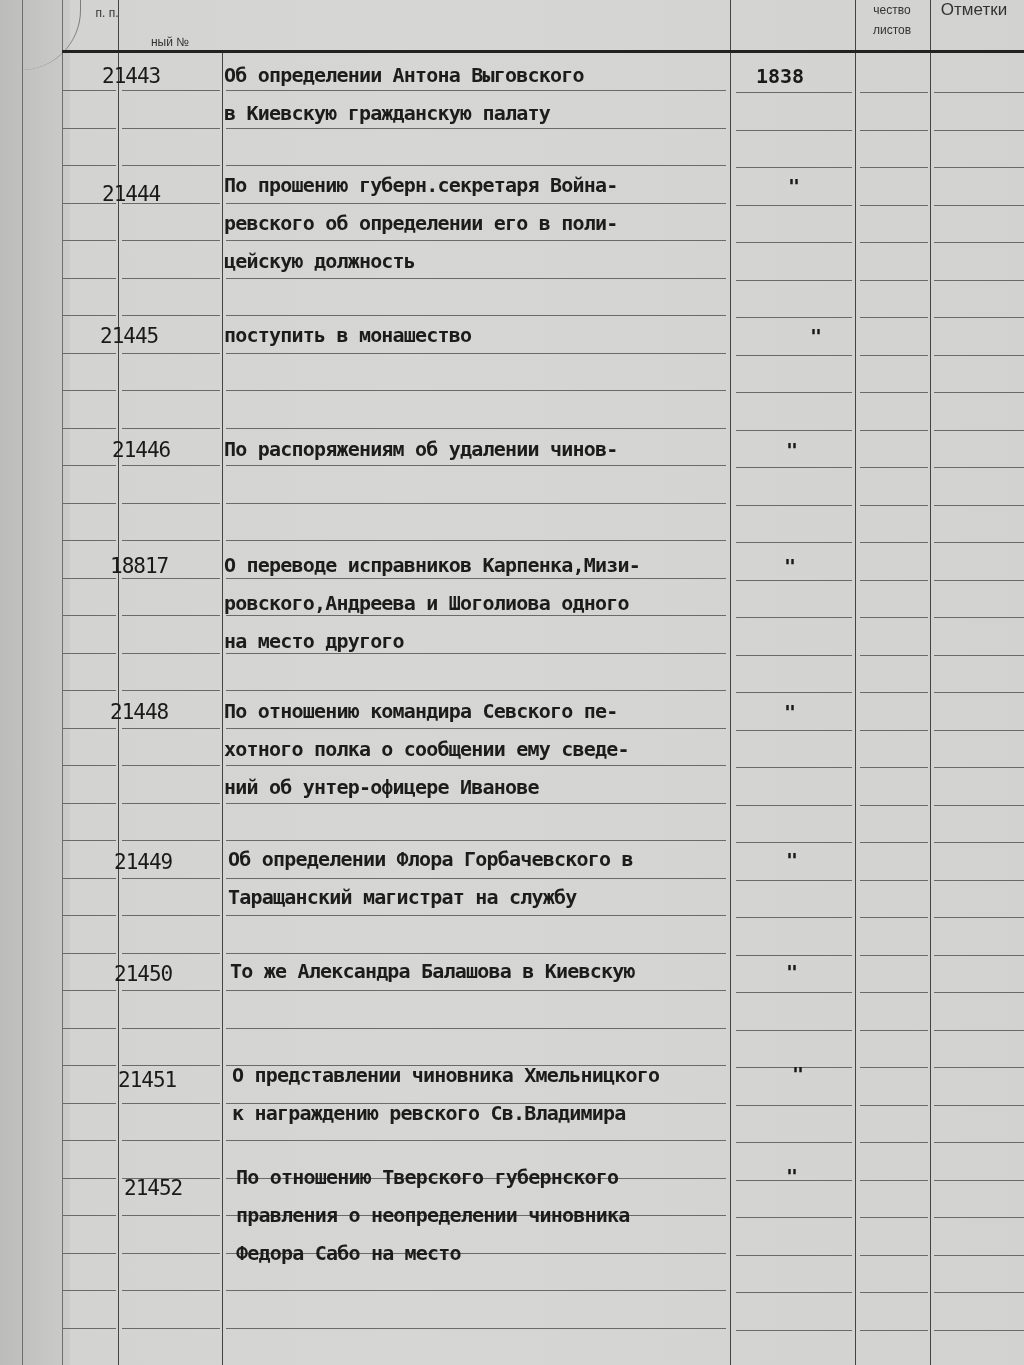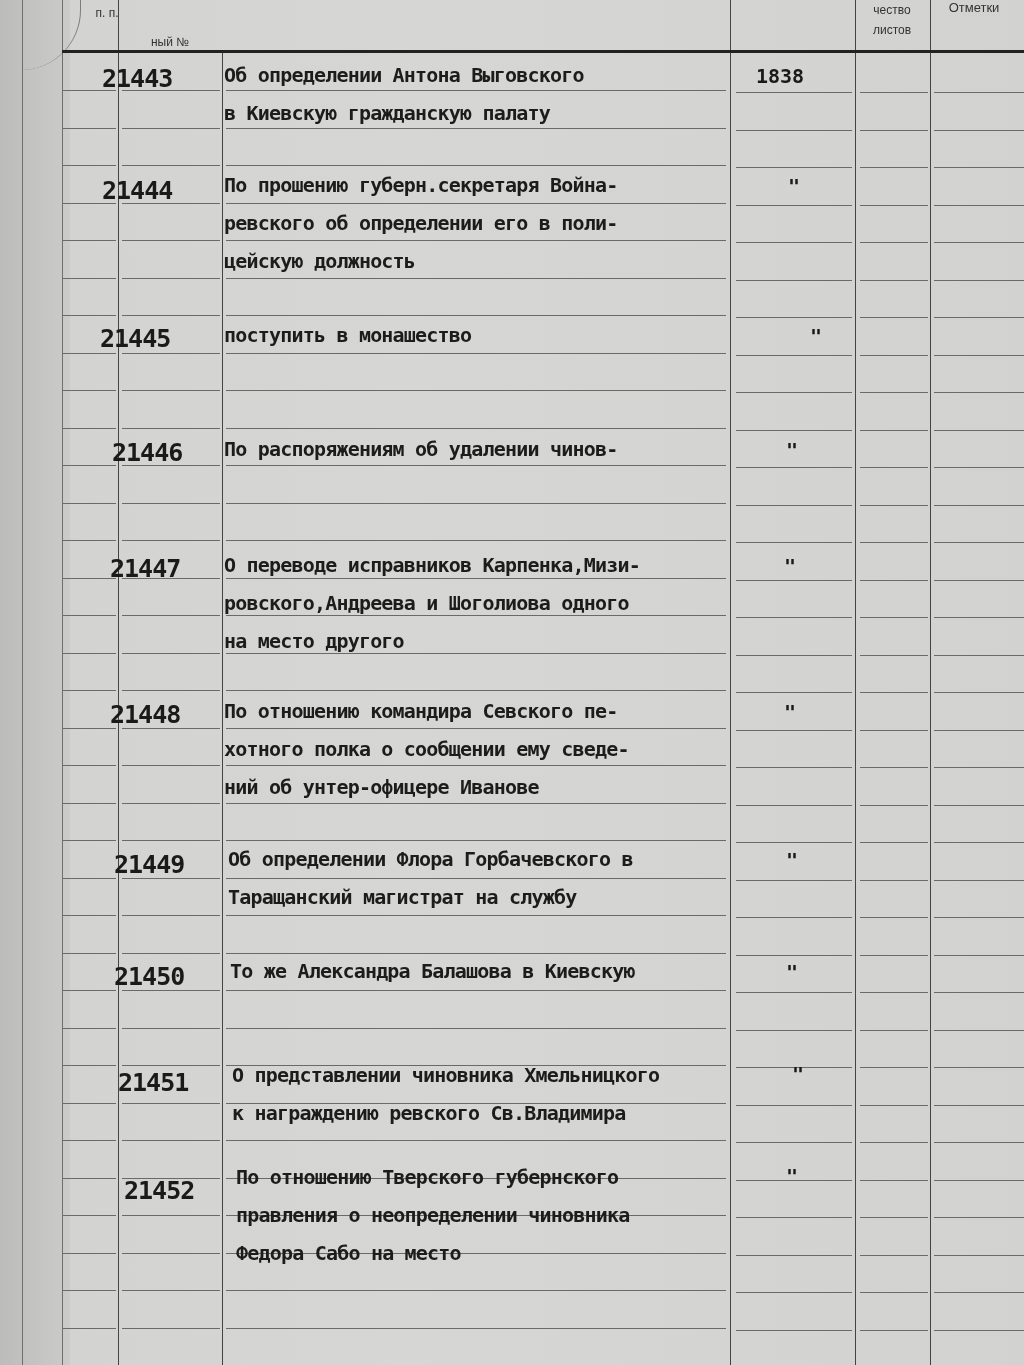--- a/index.html
+++ b/index.html
@@ -28,21 +28,21 @@
     position:absolute; top:0; left:62px; right:0; height:50px;
     border-bottom:3px solid #222;
     font-family:"Liberation Sans",sans-serif; color:#333;
   }
   .hdr-cell { position:absolute; top:0; height:50px; font-size:12px; text-align:center; }
   .vline { position:absolute; top:0; bottom:0; border-left:1.5px solid #444; }
   .hline { position:absolute; height:0; border-top:1px solid #6a6a68; }
   
   .entry { position:absolute; left:0; width:1024px; }
   .num {
-    position:absolute; font-size:25px; font-weight:bold; color:#1a1a1a;
+    position:absolute; font-size:21px; font-weight:normal; color:#1a1a1a;
     letter-spacing:-1px;
   }
   .desc { position:absolute; left:224px; width:520px; }
   .desc-line {
     display:block; font-size:20px; font-weight:bold; color:#1c1c1c;
     height:38px; line-height:34px; white-space:nowrap;
     letter-spacing:-0.8px;
   }
   .year {
     position:absolute; left:756px; font-size:20px; color:#1a1a1a; font-weight:bold;
@@ -62,21 +62,21 @@
   <div class="vline" style="left:118px;"></div>
   <div class="vline" style="left:222px; top:50px;"></div>
   <div class="vline" style="left:730px;"></div>
   <div class="vline" style="left:855px;"></div>
   <div class="vline" style="left:930px;"></div>
 
   <div class="hdr">
     <div class="hdr-cell" style="left:20px; width:50px; top:6px;">п. п.</div>
     <div class="hdr-cell" style="left:78px; width:60px; top:6px;margin-top:29px;">ный №</div>
     <div class="hdr-cell" style="left:800px; width:60px; top:0px; line-height:20px; white-space:normal;">чество листов</div>
-    <div class="hdr-cell" style="left:872px; width:80px; top:0px; font-size:13px;">Отметки</div>
+    <div class="hdr-cell" style="left:872px; width:80px; top:0px; font-size:17px;">Отметки</div>
   </div>
 
   <div id="rules">
       <div class="hline" style="top: 90px; left: 62px; width: 54px;"></div>
       <div class="hline" style="top: 90px; left: 122px; width: 98px;"></div>
       <div class="hline" style="top: 90px; left: 226px; width: 500px;"></div>
       <div class="hline" style="top: 92px; left: 736px; width: 116px;"></div>
       <div class="hline" style="top: 92px; left: 860px; width: 68px;"></div>
       <div class="hline" style="top: 92px; left: 934px; width: 90px;"></div>
       <div class="hline" style="top: 128px; left: 62px; width: 54px;"></div>
@@ -282,21 +282,21 @@
   <div class="entry" style="top:58px;">
     <span class="num" style="left:102px; top:6px;">21443</span>
     <div class="desc">
       <span class="desc-line">Об определении Антона Выговского</span>
       <span class="desc-line"> в Киевскую гражданскую палату</span>
     </div>
     <span class="year" style="top:6px;">1838</span>
   </div>
 
   <div class="entry" style="top:168px;">
-    <span class="num" style="left:102px; top:8px;">21444</span>
+    <span class="num" style="left:102px; top:14px;">21444</span>
     <div class="desc">
       <span class="desc-line">По прошению губерн.секретаря Война-</span>
       <span class="desc-line">ревского об определении его в поли-</span>
       <span class="desc-line">цейскую должность</span>
     </div>
     <span class="year" style="left:788px; top:6px;">"</span>
   </div>
 
   <div class="entry" style="top:318px;">
     <span class="num" style="left:100px; top:6px;">21445</span>
@@ -308,21 +308,21 @@
 
   <div class="entry" style="top:432px;">
     <span class="num" style="left:112px; top:6px;">21446</span>
     <div class="desc">
       <span class="desc-line">По распоряжениям  об удалении чинов-</span>
     </div>
     <span class="year" style="left:786px; top:6px;">"</span>
   </div>
 
   <div class="entry" style="top:548px;">
-    <span class="num" style="left:110px; top:6px;">21447</span>
+    <span class="num" style="left:110px; top:6px;">18817</span>
     <div class="desc">
       <span class="desc-line">О переводе исправников Карпенка,Мизи-</span>
       <span class="desc-line">ровского,Андреева и Шоголиова одного</span>
       <span class="desc-line">на место другого</span>
     </div>
     <span class="year" style="left:784px; top:6px;">"</span>
   </div>
 
   <div class="entry" style="top:694px;">
     <span class="num" style="left:110px; top:6px;">21448</span>

